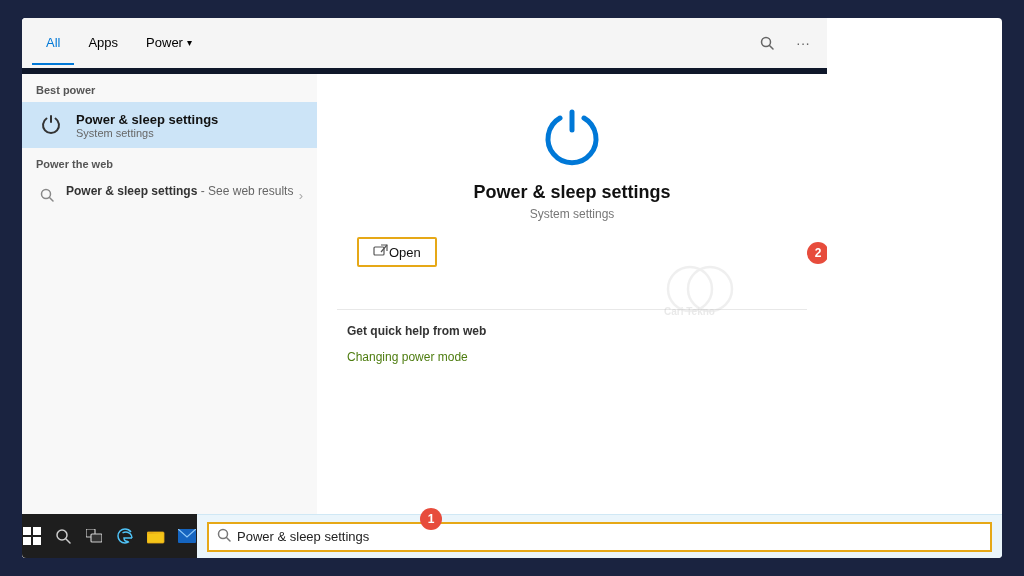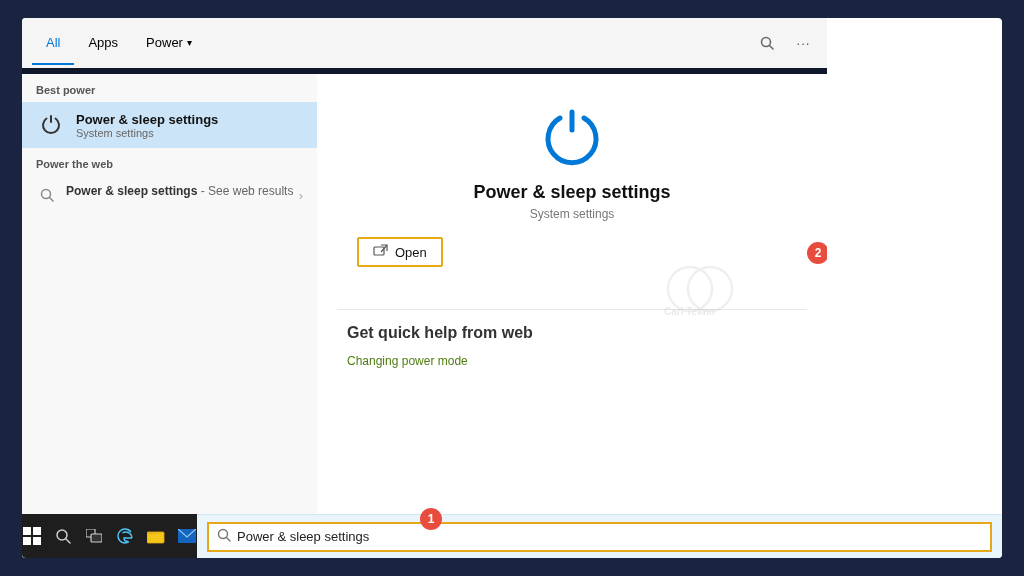--- a/index.html
+++ b/index.html
@@ -237,21 +237,20 @@
     }
     .detail-subtitle {
       font-size: 12px;
       color: #777;
       margin-bottom: 16px;
     }
 
     .open-button {
       display: flex;
       align-items: center;
-      gap: 6px;
       border: 2px solid #e6a817;
       padding: 5px 14px;
       cursor: pointer;
       background: #fff;
       font-size: 13px;
       font-weight: 500;
       color: #111;
       border-radius: 2px;
       margin-bottom: 20px;
       align-self: flex-start;
@@ -292,21 +291,21 @@
       background: #e8e8e8;
       margin: 6px 0 14px 0;
     }
 
     .quick-help-section {
       align-self: flex-start;
       width: 100%;
       padding: 0 10px;
     }
     .quick-help-title {
-      font-size: 16px;
+      font-size: 12px;
       font-weight: 600;
       color: #333;
       margin-bottom: 8px;
     }
     .quick-help-item {
       font-size: 12px;
       color: #4d7c0f;
       padding: 4px 0;
     }
 

